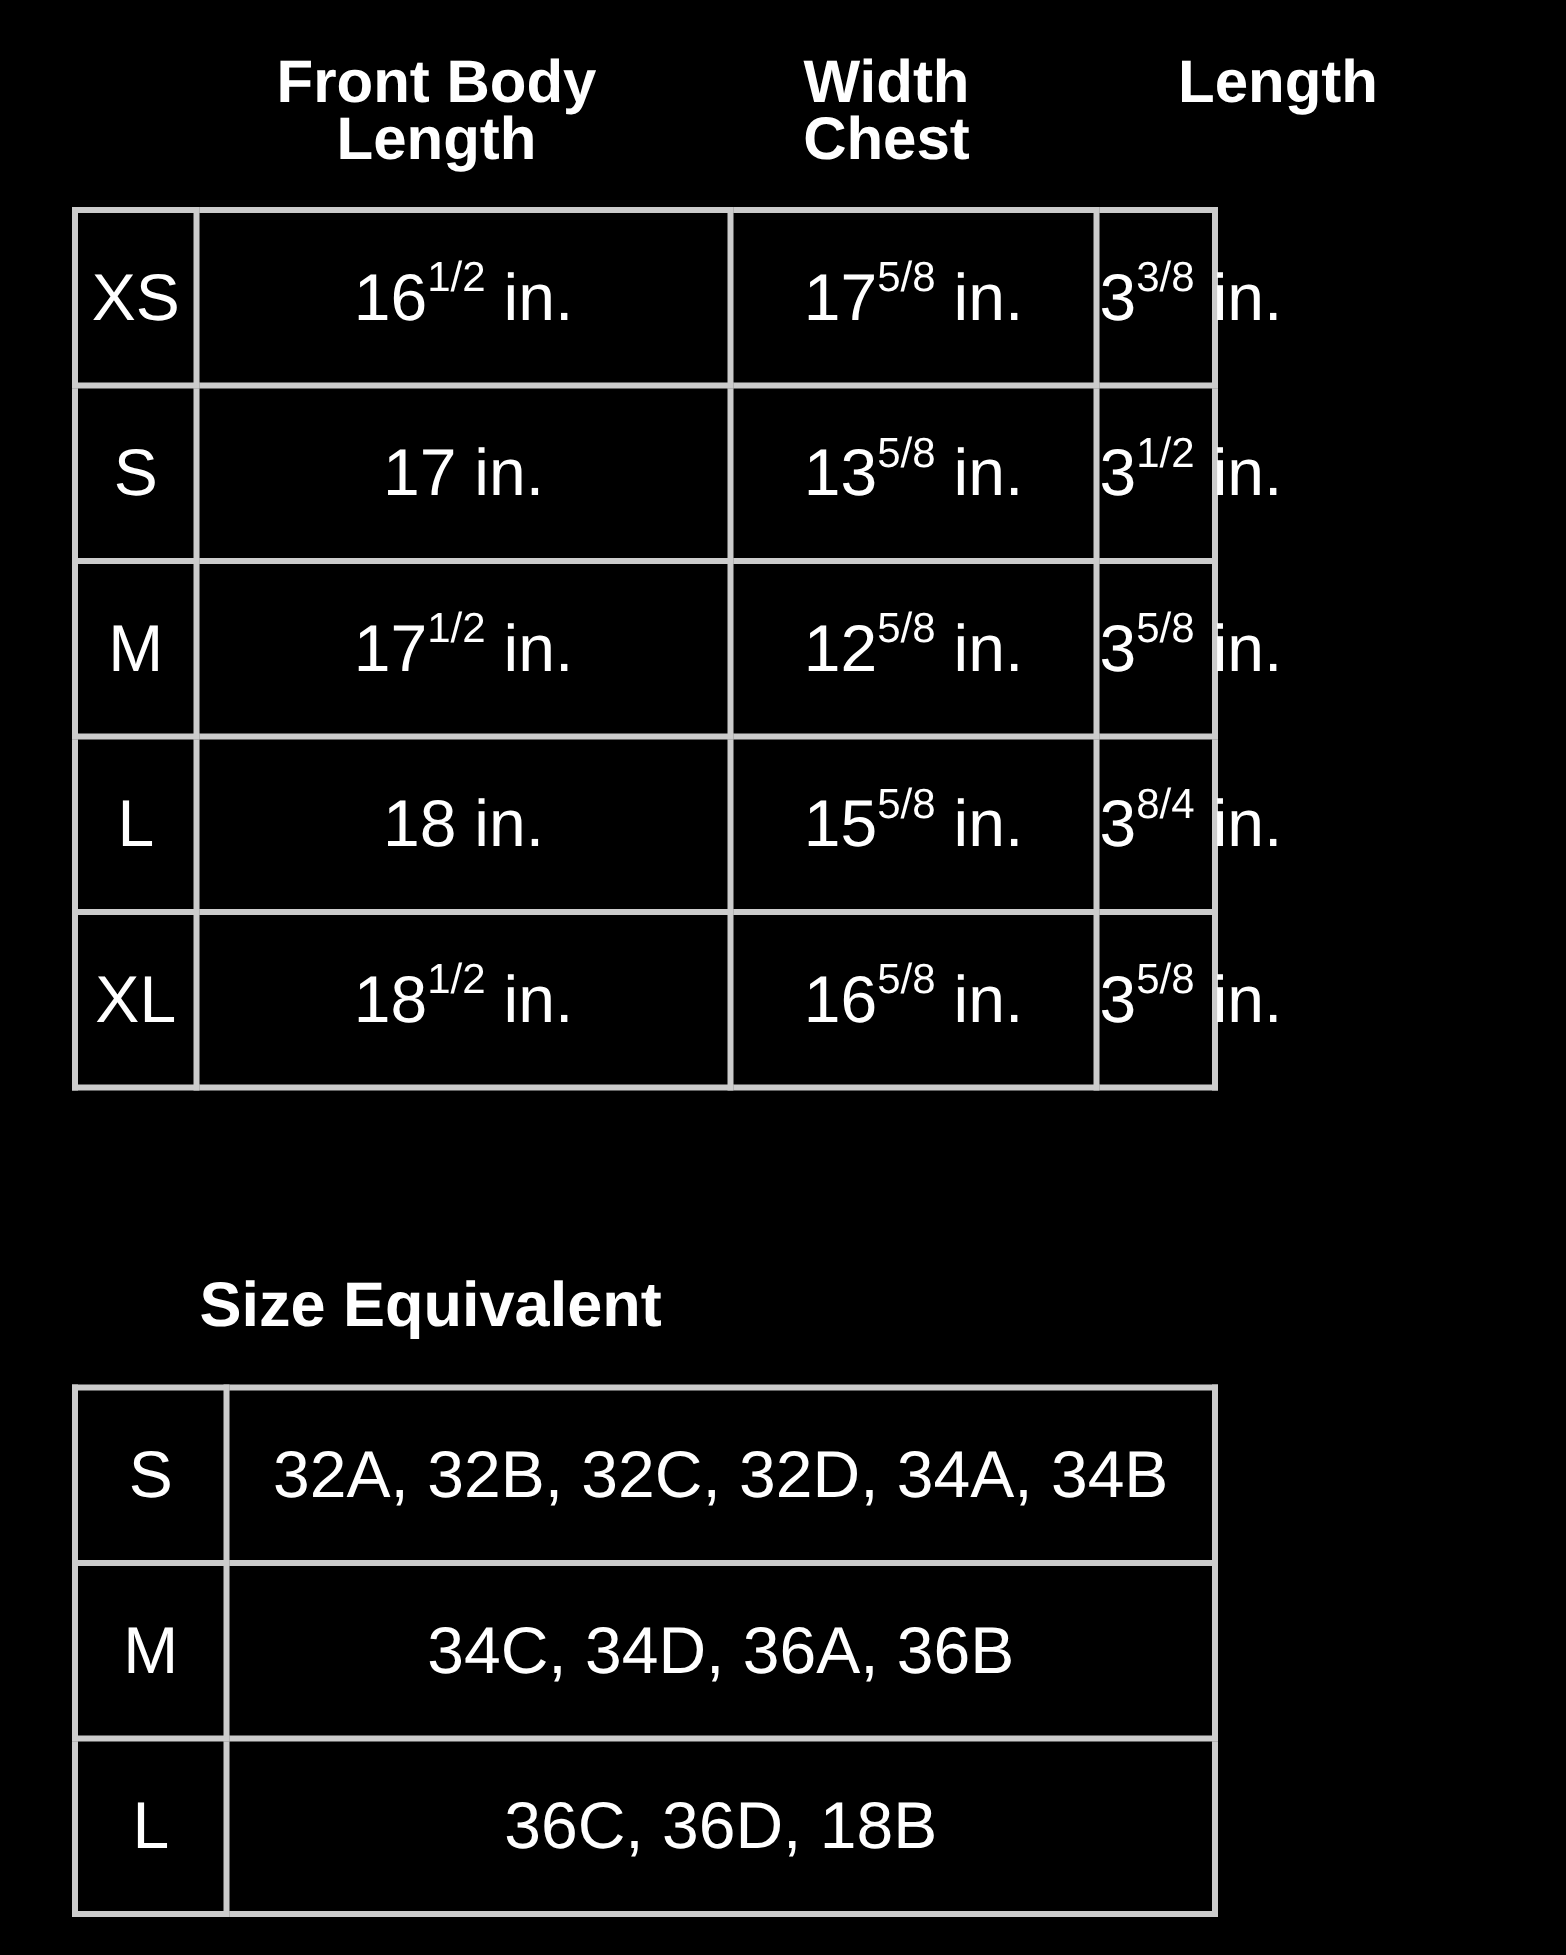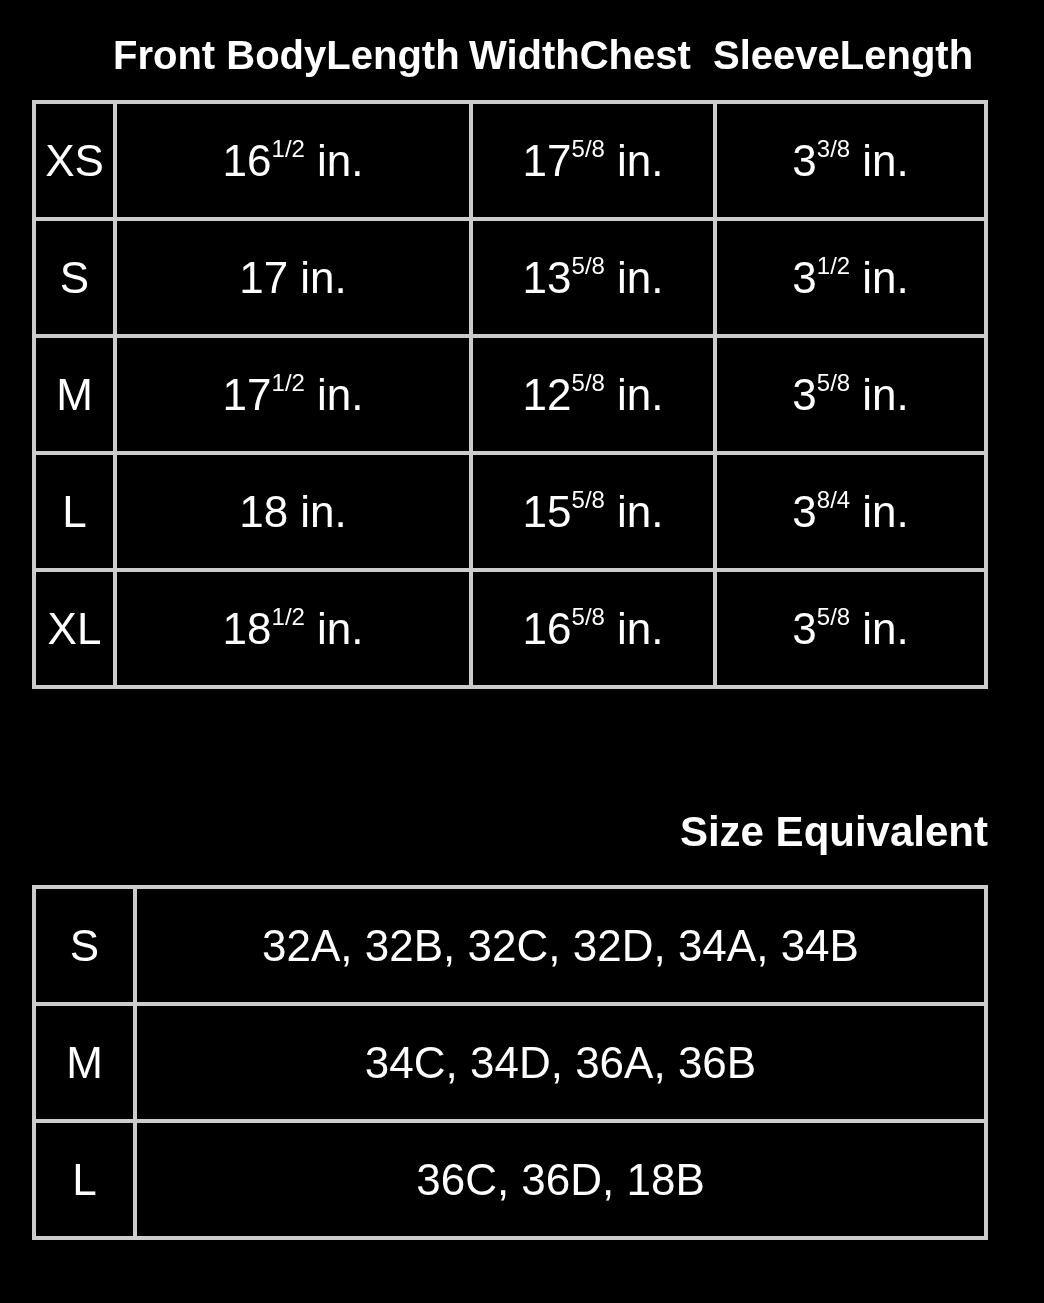--- a/index.html
+++ b/index.html
@@ -15,62 +15,62 @@
 
   
   .measure-headers {
     display: flex;
     margin: 36px 0 0 113px;
     font-weight: bold;
     font-size: 40px;
     line-height: 38px;
     text-align: center;
   }
-  .hcell { display: flex; flex-direction: row; }
+  .hcell { display: flex; flex-direction: column; }
   .hcell span { display: block; }
   .hw-fbl   { width: 356px; }
   .hw-chest { width: 244px; }
   .hw-slv   { width: 278px; }
 
   
   .tbl {
     border-collapse: collapse;
     table-layout: fixed;
-    width: 956px;
-    margin-left: 32px;
+    width: 764px;
+    margin-left: 48px;
   }
   .tbl td {
     border: 4px solid #cccccc;
     text-align: center;
     vertical-align: middle;
     font-size: 44px;
     font-weight: normal;
     color: #ffffff;
   }
 
   .measure-tbl { margin-top: 26px; }
   .measure-tbl td { height: 117px; }
   .col-size  { width: 81px; }
   .col-fbl   { width: 356px; }
   .col-chest { width: 244px; }
 
   .frac {
-    font-size: 24px;
+    font-size: 28px;
     line-height: 0;
     vertical-align: baseline;
     position: relative;
     top: -19px;
   }
   .unit { margin-left: 12px; }
 
   .eq-title {
     width: 956px;
     margin: 120px 0 30px 32px;
     padding-left: 101px; 
-    text-align: right;
+    text-align: left;
     font-size: 42px;
     line-height: 46px;
     font-weight: bold;
   }
 
   .eq-tbl td { height: 117px; }
   .col-size2 { width: 101px; }
 </style>
 </head>
 <body>
@@ -78,21 +78,20 @@
 <div class="measure-headers">
   <div class="hcell hw-fbl">
     <span>Front Body</span>
     <span>Length</span>
   </div>
   <div class="hcell hw-chest">
     <span>Width</span>
     <span>Chest</span>
   </div>
   <div class="hcell hw-slv">
-    <span>Sleeve</span>
     <span>Length</span>
   </div>
 </div>
 
 <table class="tbl measure-tbl">
   <colgroup>
       <col class="col-size">
       <col class="col-fbl">
       <col class="col-chest">
       <col>

